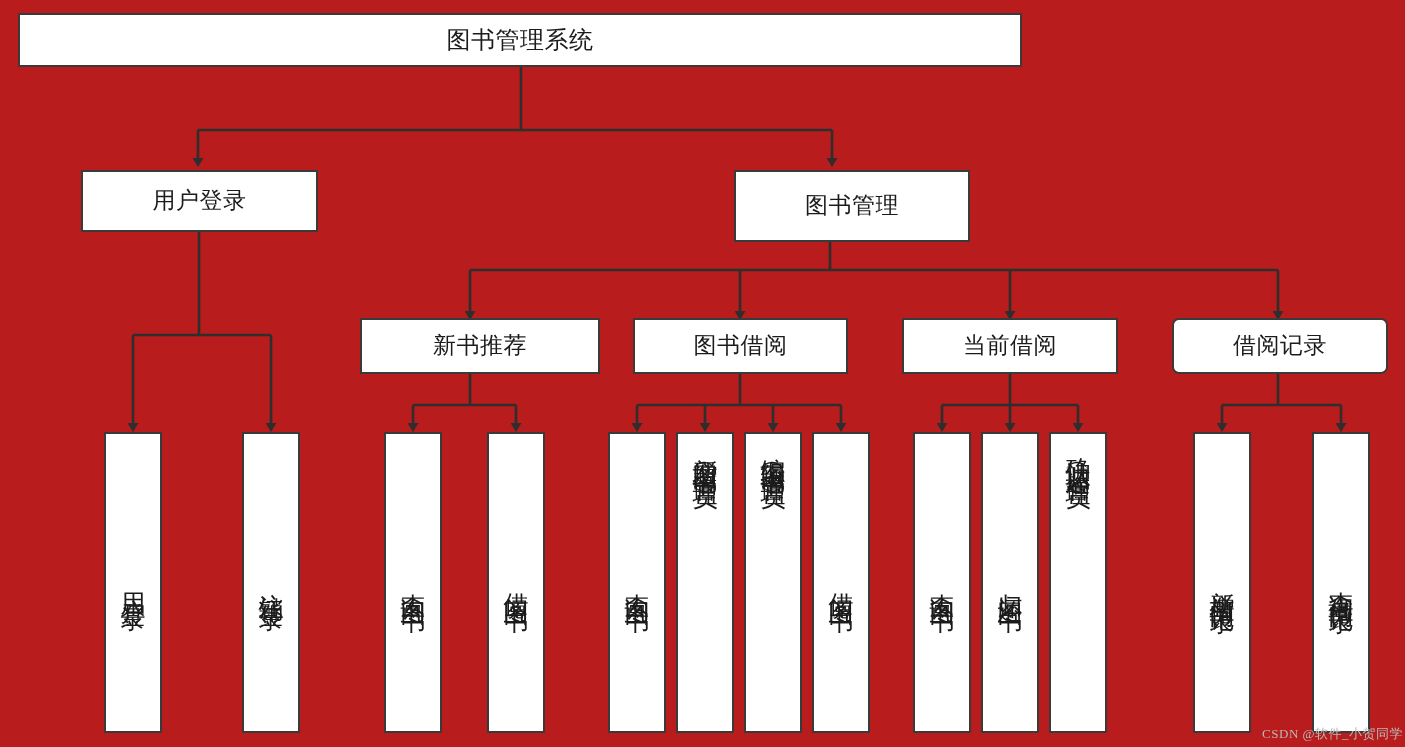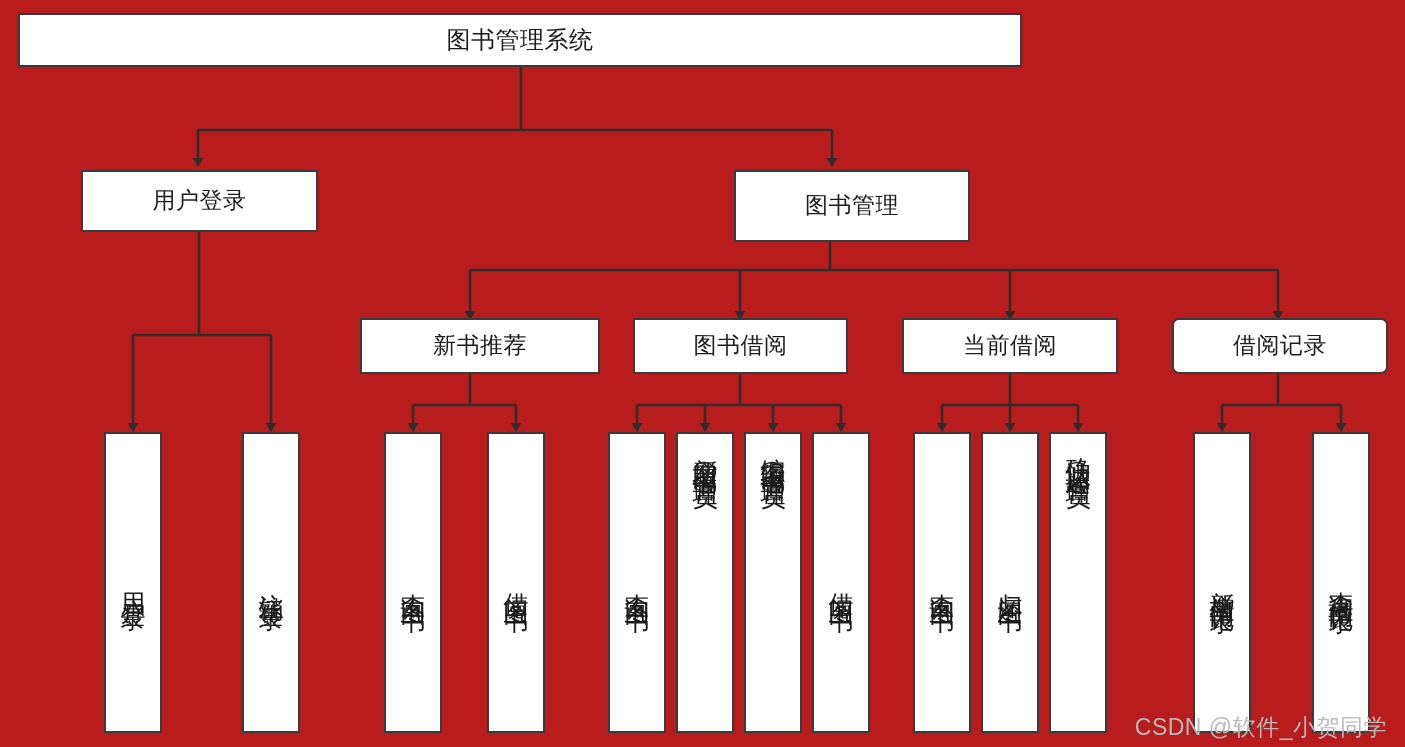--- a/index.html
+++ b/index.html
@@ -64,26 +64,27 @@
     letter-spacing: 4px;
     font-size: 25px;
   }
   
   .node.vert.topalign {
     align-items: flex-start;
     padding-top: 4px;
   }
   #watermark {
     position: absolute;
-    right: 18px;
+    right: 2px;
     bottom: 4px;
-    font-size: 23px;
+    font-size: 13px;
     color: #b9b9b9;
     letter-spacing: 0.5px;
     white-space: nowrap;
+    font-family: Liberation Serif, serif;
   }
 </style>
 </head>
 <body>
 
 <div id="canvas">
 
   <svg id="edges" viewBox="0 0 1405 747">
     <defs>
       <marker id="arrow" markerWidth="9" markerHeight="11" refX="1" refY="5.5" orient="auto" markerUnits="userSpaceOnUse">

